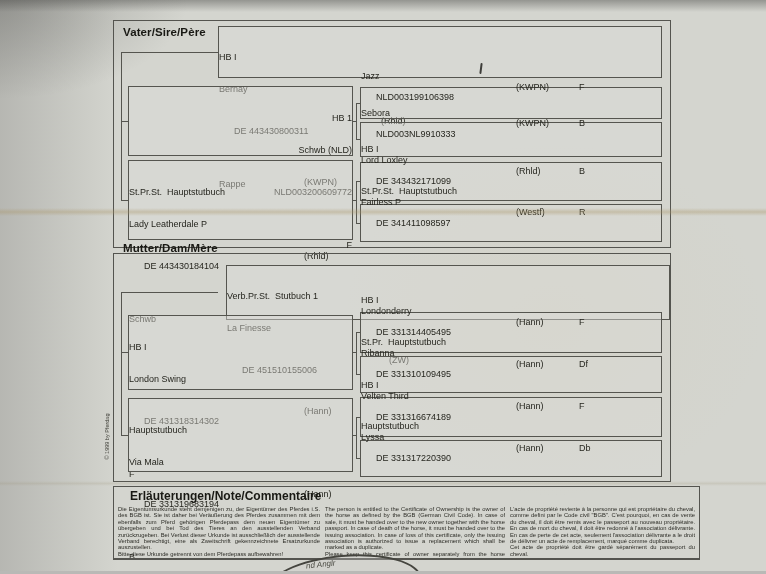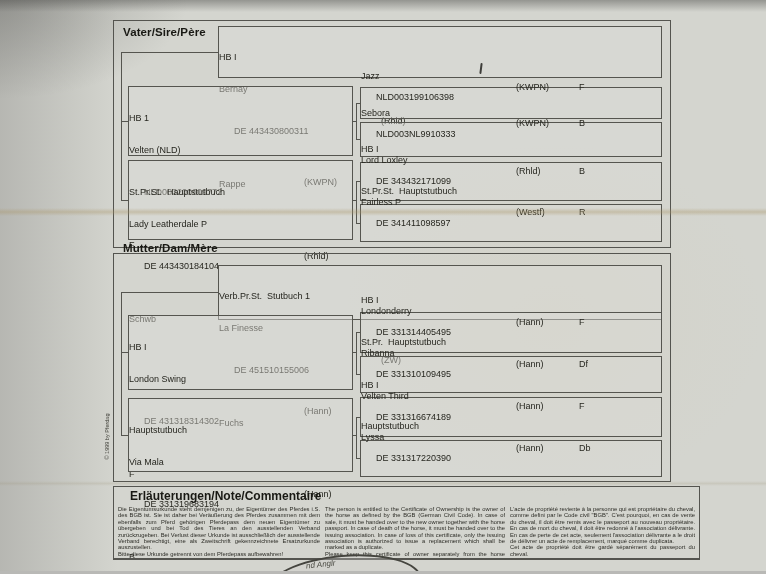--- a/index.html
+++ b/index.html
@@ -53,23 +53,23 @@
   <div class="pbox" style="left:218px;top:26px;width:444px;height:52px;">
     <div>HB I</div>
     <div>Bernay</div>
     <div class="numline">
       <span>DE 443430800311</span>
       <span class="reg regA">(Rhld)</span>
     </div>
     <div>Rappe</div>
   </div>
 
-  <div class="pbox mid" style="left:128px;top:86px;width:225px;height:70px;">
+  <div class="pbox mid" style="left:128px;top:86px;width:225px;height:70px;text-align:right;">
     <div>HB 1</div>
-    <div>Velten (NLD)</div>
+    <div>Schwb (NLD)</div>
     <div class="numline">
       <span>NLD003200609772</span>
       <span class="reg regB">(KWPN)</span>
     </div>
     <div>F</div>
   </div>
 
   <div class="pbox mid" style="left:128px;top:160px;width:225px;height:80px;">
     <div>St.Pr.St.  Hauptstutbuch</div>
     <div>Lady Leatherdale P</div>
@@ -127,28 +127,27 @@
   <div class="cl" style="left:356px;top:102.5px;width:4px;height:1.3px;"></div>
   <div class="cl" style="left:356px;top:139px;width:4px;height:1.3px;"></div>
   <div class="cl" style="left:353px;top:199.5px;width:4px;height:1.3px;"></div>
   <div class="cl" style="left:356px;top:181px;width:1.3px;height:42px;"></div>
   <div class="cl" style="left:356px;top:181px;width:4px;height:1.3px;"></div>
   <div class="cl" style="left:356px;top:222.5px;width:4px;height:1.3px;"></div>
 
   <div class="outerbox" style="left:113px;top:253px;width:556px;height:227px;"></div>
   <div class="sec-label" style="left:123px;top:242px;">Mutter/Dam/Mère</div>
 
-  <div class="pbox" style="left:218px;top:265px;width:444px;height:55px;">
+  <div class="pbox" style="left:226px;top:265px;width:444px;height:55px;">
     <div>Verb.Pr.St.  Stutbuch 1</div>
     <div>La Finesse</div>
     <div class="numline">
       <span>DE 451510155006</span>
       <span class="reg regA">(ZW)</span>
     </div>
-    <div>Fuchs</div>
   </div>
 
   <div class="pbox mid" style="left:128px;top:315px;width:225px;height:75px;">
     <div>HB I</div>
     <div>London Swing</div>
     <div class="numline">
       <span>DE 431318314302</span>
       <span class="reg regB">(Hann)</span>
     </div>
     <div>F</div>

